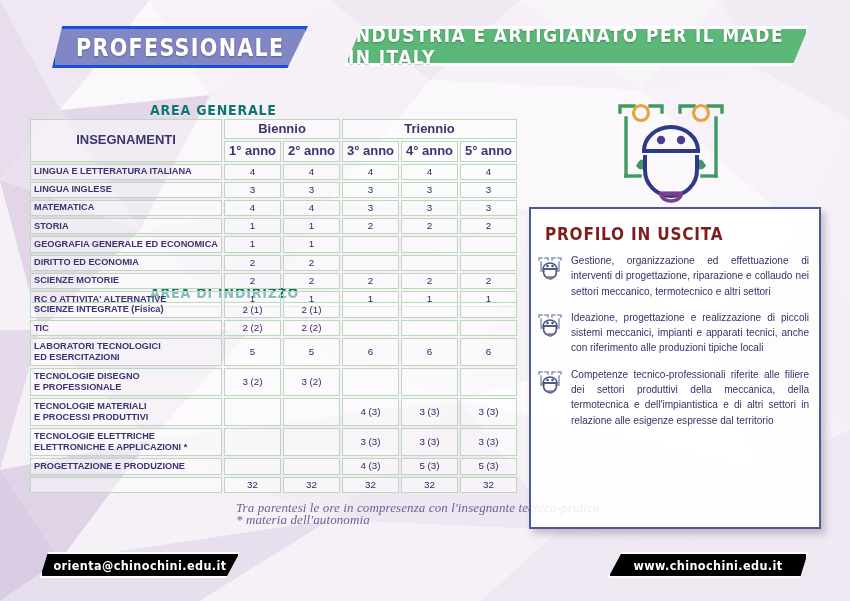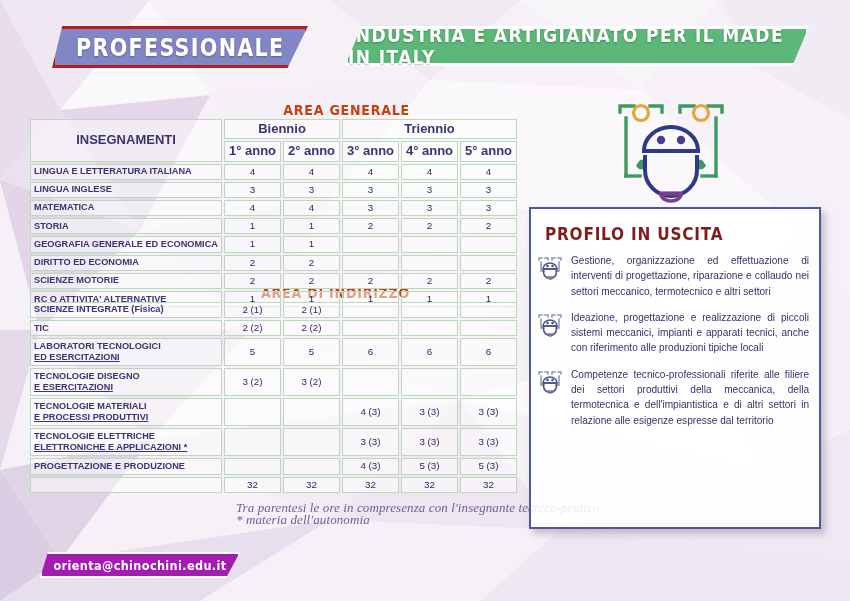--- a/index.html
+++ b/index.html
@@ -26,39 +26,39 @@
     font-weight: bold;
     letter-spacing: 1.4px;
     text-shadow: 0 1px 2px rgba(0,0,0,.28);
     filter: drop-shadow(2px 3px 3px rgba(90,70,110,.35));
   }
   #banner-professionale {
     left: 52px; top: 26px; width: 256px; height: 42px;
     background: #8187c4;
     font-size: 25px;
     clip-path: polygon(4% 0, 100% 0, 92% 100%, 0% 100%);
-    border: 3px solid #b91c1c;
+    border: 3px solid #1d4ed8;
   }
   #banner-professionale .inner { transform: scaleX(.92); }
   #banner-indirizzo {
     left: 345px; top: 26px; width: 464px; height: 40px;
     background: #5cb878;
     font-size: 19px;
     clip-path: polygon(3.6% 0, 100% 0, 96.4% 100%, 0% 100%);
     border: 3px solid #ffffff;
   }
 
   
   .section-title {
     position: absolute;
-    color: #c2410c;
+    color: #0f766e;
     font-family: "DejaVu Sans Condensed", "Liberation Sans Narrow", "Liberation Sans", sans-serif;
     font-size: 14px; font-weight: bold;
     letter-spacing: .8px;
-    text-align: right;
+    text-align: left;
     text-shadow: 0 1px 1px rgba(255,255,255,.8);
   }
   #title-area-generale { left: 150px; top: 102px; width: 260px; }
   #title-area-indirizzo { left: 150px; top: 285px; width: 260px; }
 
   
   .tbl {
     position: absolute;
     border-collapse: separate;
     border-spacing: 2px;
@@ -78,21 +78,21 @@
     line-height: 1.25;
   }
   .tbl th { text-align: center; font-size: 13px; }
   .tbl td.subject { text-align: left; }
   .tbl td.num { text-align: center; font-weight: normal; font-size: 9.8px; color: #2d2a5e; }
   .tbl td.empty { }
   .col-sub   { width: 192px; }
   .col-year  { width: 57px; }
 
   .tbl tr.twoline td { height: 28px; }
-  .tbl td.subject .l2 { display: block; text-decoration: underline; }
+  .tbl td.subject .l2 { display: block; }
 
   
   .footnote {
     position: absolute;
     color: #6b6394;
     font-style: italic;
     font-size: 13px;
     font-family: "Liberation Serif", serif;
     letter-spacing: .1px;
   }
@@ -128,21 +128,21 @@
     text-align: justify;
     width: 238px;
     font-family: "Liberation Sans", sans-serif;
   }
 
   
   #robot-mascot { position: absolute; left: 604px; top: 98px; }
   .pill {
     position: absolute;
     display: flex; align-items: center; justify-content: center;
-    background: #a21caf;
+    background: #000000;
     color: #ffffff;
     border: 2px solid #ffffff;
     font-family: "DejaVu Sans Condensed", "Liberation Sans Narrow", "Liberation Sans", sans-serif;
     font-size: 12.5px; font-weight: bold; letter-spacing: .4px;
     filter: drop-shadow(2px 3px 3px rgba(90,70,110,.32));
   }
   #pill-email {
     left: 40px; top: 552px; width: 200px; height: 26px;
     clip-path: polygon(4% 0, 100% 0, 93% 100%, 0% 100%);
   }
@@ -325,21 +325,21 @@
         </tr>
         <tr class="twoline">
           <td class="subject"><span class="l1">LABORATORI TECNOLOGICI</span><span class="l2">ED ESERCITAZIONI</span></td>
           <td class="num">5</td>
           <td class="num">5</td>
           <td class="num">6</td>
           <td class="num">6</td>
           <td class="num">6</td>
         </tr>
         <tr class="twoline">
-          <td class="subject"><span class="l1">TECNOLOGIE DISEGNO</span><span class="l2">E ESERCITAZIONI</span></td>
+          <td class="subject"><span class="l1">TECNOLOGIE DISEGNO</span><span class="l2">E PROFESSIONALE</span></td>
           <td class="num">3 (2)</td>
           <td class="num">3 (2)</td>
           <td class="num empty"></td>
           <td class="num empty"></td>
           <td class="num empty"></td>
         </tr>
         <tr class="twoline">
           <td class="subject"><span class="l1">TECNOLOGIE MATERIALI</span><span class="l2">E PROCESSI PRODUTTIVI</span></td>
           <td class="num empty"></td>
           <td class="num empty"></td>
@@ -459,14 +459,17 @@
             <circle cx="15.5" cy="10" r="1.3" fill="#4a5680"></circle>
   <path d="M11,21 a2.5,2 0 0 0 5,0 z" fill="none" stroke="#7b6f9c" stroke-width="1.4"></path>
 </svg></div>
                    <div class="profile-text">Competenze tecnico-professionali riferite alle filiere dei settori produttivi della meccanica, della termotecnica e dell'impiantistica e di altri settori in relazione alle esigenze espresse dal territorio</div>
       </div>
     </div>
 
   <div class="pill" id="pill-email">
     <span>orienta@chinochini.edu.it</span>
   </div>
+  <div class="pill" id="pill-web">
+    <span>www.chinochini.edu.it</span>
+  </div>
 
 </div>
 
 </body></html>

